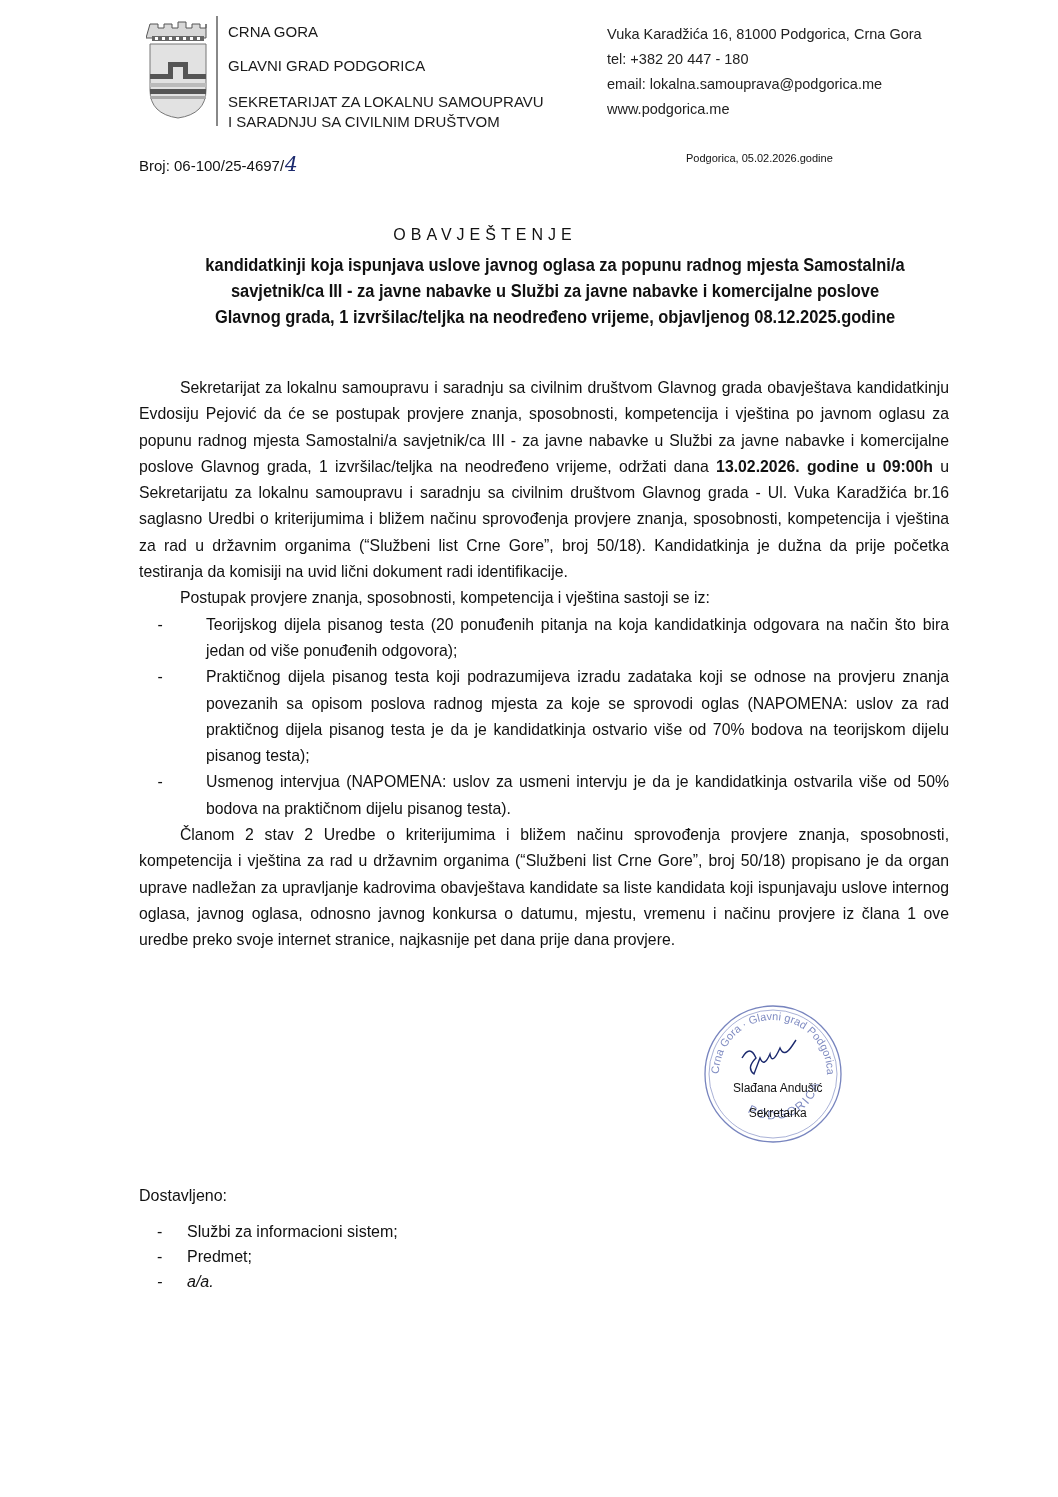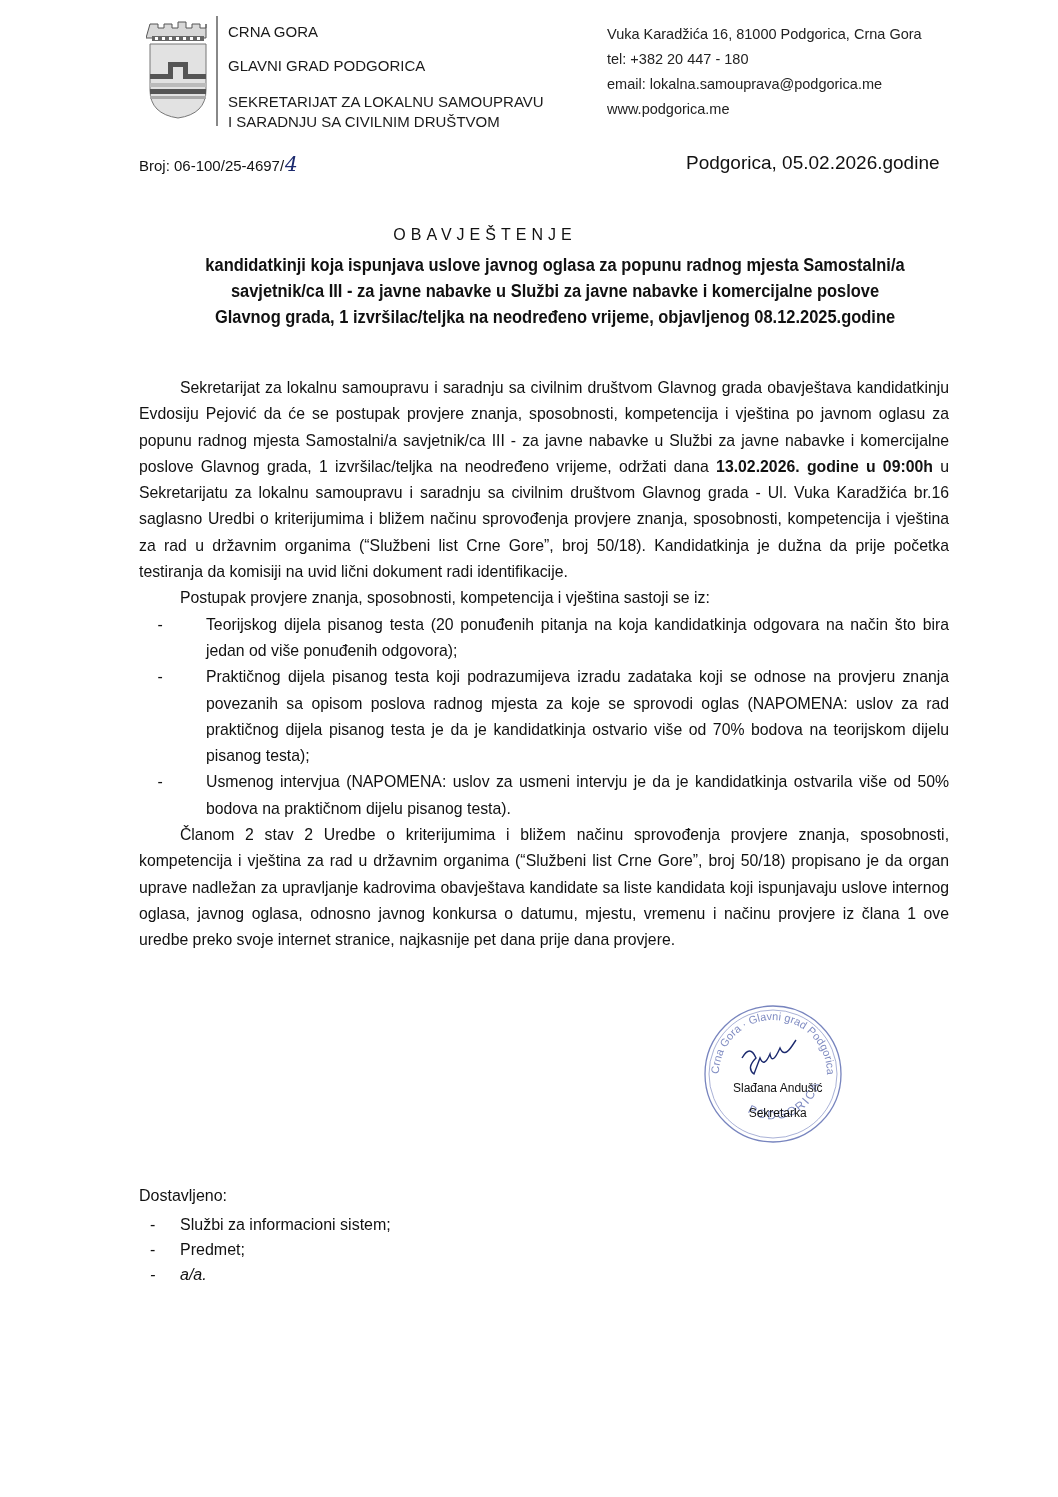--- a/index.html
+++ b/index.html
@@ -7,32 +7,32 @@
   .abs { position:absolute; }
   .hdr-left { left:228px; top:22px; font-size:15px; line-height:20px; color:#1a1a1a; }
   .hdr-left div { margin:0; }
   .hdr-left .l1 { margin-bottom:14px; }
   .hdr-left .l2 { margin-bottom:16px; }
   .vline { left:216px; top:16px; width:1.5px; height:110px; background:#888; }
   .crest { left:146px; top:16px; width:64px; height:104px; }
   .hdr-right { left:607px; top:22px; font-size:14.5px; line-height:25px; color:#222; }
   .ref { left:139px; top:152px; font-size:15px; color:#111; }
   .ref .hand { font-family:"DejaVu Serif", serif; font-style:italic; font-size:20px; color:#1c2a6e; margin-left:1px; }
-  .date { left:686px; top:152px; font-size:19px; color:#111; }
+  .date { left:686px; top:152px; font-size:11px; color:#111; }
   .title { left:0; width:970px; top:226px; text-align:center; font-size:16px; letter-spacing:5px; color:#111; }
   .subtitle { left:175px; width:760px; top:252px; text-align:center; font-size:17.5px; line-height:26px; font-weight:bold; font-family:"Liberation Sans", sans-serif; transform:scaleX(0.94); transform-origin:center top; }
   .body { left:139px; width:810px; top:375px; font-size:17px; line-height:26.3px; text-align:justify; font-family:"Liberation Sans", sans-serif; transform:scaleX(0.93); transform-origin:left top; width:871px; }
   .body p { margin:0; text-indent:44px; }
   .body ul { list-style:none; margin:0; padding:0 0 0 72px; }
   .body li { position:relative; }
   .body li::before { content:"-"; position:absolute; left:-52px; }
   .stamp { left:702px; top:1003px; width:142px; height:142px; }
   .sig { left:733px; top:1076px; font-size:12px; line-height:25px; text-align:center; color:#111; }
   .dost { left:139px; top:1183px; font-size:16px; line-height:25px; }
-  .dost ul { list-style:none; margin:4px; padding:0 0 0 37px; }
+  .dost ul { list-style:none; margin:11px; padding:0 0 0 37px; }
   .dost li { position:relative; }
   .dost li::before { content:"-"; position:absolute; left:-30px; }
   .dost .ital { font-style:italic; }
   b { font-weight:bold; }
 </style>
 </head>
 <body>
 
 <svg class="abs crest" viewBox="0 0 64 104">
 

